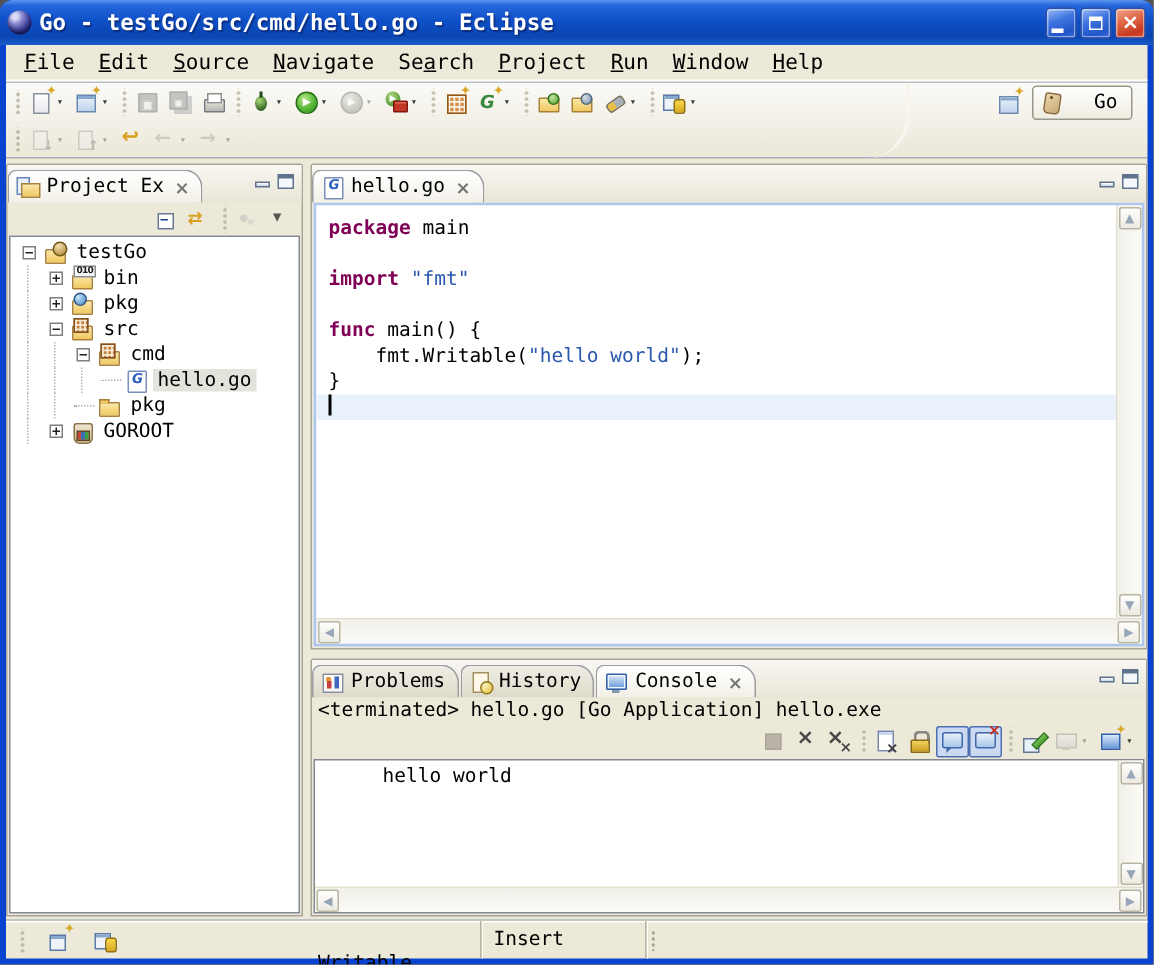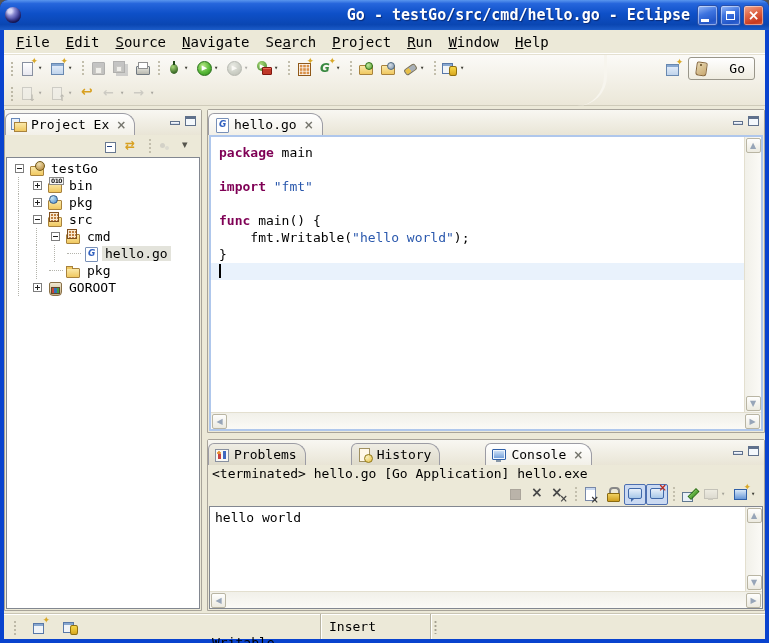--- a/index.html
+++ b/index.html
@@ -3,21 +3,21 @@
 <meta charset="utf-8">
 <style>
   html,body{margin:0;padding:0;background:#555;}
   *{box-sizing:border-box;}
   .window{width:769px;height:643px;background:#0943CE;padding:0 4px 4px;display:flex;flex-direction:column;
     font-family:"DejaVu Sans Mono",monospace;border-radius:8px 8px 0 0;overflow:hidden;position:relative;}
   
   .titlebar{height:30px;margin:0 -4px;padding:0 5px;display:flex;align-items:center;gap:5px;flex:none;
     background:linear-gradient(180deg,#5A96EE 0%,#2666DC 12%,#0E50C8 45%,#0A46B2 82%,#1C5CC8 100%);
     border-radius:8px 8px 0 0;}
-  .title-text{color:#fff;font:bold 15px "DejaVu Sans Mono",monospace;text-shadow:1px 1px 1px rgba(10,30,90,.7);flex:1;white-space:nowrap;overflow:hidden;text-align:right;}
+  .title-text{color:#fff;font:bold 15px "DejaVu Sans Mono",monospace;text-shadow:1px 1px 1px rgba(10,30,90,.7);flex:1;white-space:nowrap;overflow:hidden;}
   .win-btns{display:flex;flex:none;}
   .wb{width:21px;height:21px;border-radius:3px;margin-left:2px;display:inline-flex;align-items:center;justify-content:center;
     border:1px solid #2A50A8;box-shadow:inset 0 0 0 1px rgba(255,255,255,.45);}
   .wb-min,.wb-max{background:linear-gradient(160deg,#9CBCF8,#3E74E0 40%,#2256C8 78%,#3E6CD8);}
   .wb-close{background:linear-gradient(160deg,#F0A890,#E06848 40%,#C83A20 78%,#D85838);color:#fff;font:bold 14px/1 "DejaVu Sans",sans-serif;}
   .wb-min i{width:8px;height:3px;background:#fff;align-self:flex-end;margin:0 5px 3px 0;}
   .wb-max i{width:9px;height:9px;border:1px solid #fff;border-top:3px solid #fff;}
   
   .menubar{height:24px;background:#ECE9D8;display:flex;align-items:center;padding-left:4px;flex:none;border-bottom:1px solid #FFFFFF;}
   .menu-item{padding:2px 8px;font-size:14px;color:#000;white-space:pre;}
@@ -42,21 +42,21 @@
   .left-col{width:198px;flex:none;display:flex;flex-direction:column;min-height:0;}
   .sash-v{width:5px;flex:none;}
   .right-col{flex:1;display:flex;flex-direction:column;min-width:0;min-height:0;}
   .view{display:flex;flex-direction:column;border:1px solid #A8A49A;background:#ECE9D8;min-height:0;border-radius:2px 2px 0 0;}
   .view-header{height:25px;flex:none;display:flex;align-items:flex-end;padding-left:0;position:relative;
     background:linear-gradient(#F8F7F2,#E9E5D6);}
   .tab{height:22px;display:flex;align-items:center;gap:4px;padding:0 8px 0 5px;font-size:13px;margin-right:1px;
     border:1px solid #9C9CA4;border-bottom:none;border-radius:6px 12px 0 0;background:linear-gradient(#EFEDE4,#DEDACA);white-space:pre;}
   .tab.active{background:linear-gradient(#FFFFFF,#F2F0E8);}
   .tab .close{color:#76766E;font:bold 12px/1 "DejaVu Sans",sans-serif;margin-left:3px;}
-  .tabs-row{display:flex;align-items:flex-end;height:25px;gap:44px;}
+  .tabs-row{display:flex;align-items:flex-end;height:25px;}
   .view-controls{display:flex;gap:5px;position:absolute;right:5px;top:6px;align-items:flex-start;}
   .vc-min{width:10px;height:4px;border:1px solid #60718C;background:linear-gradient(#FFF,#C8D4E8);margin-top:5px;}
   .vc-max{width:11px;height:10px;border:1px solid #60718C;border-top:3px solid #60718C;background:#F4F8FC;}
   
   .pe-toolbar{height:22px;flex:none;display:flex;justify-content:flex-end;align-items:center;padding-right:3px;}
   .pe-content{flex:1;border:1px solid #828790;background:#fff;margin:0 1px 1px;overflow:hidden;padding-top:2px;}
   .tree-row{height:17px;display:flex;align-items:center;font-size:13px;padding-left:3px;white-space:pre;}
   .indent{width:18px;height:17px;display:inline-flex;align-items:center;justify-content:center;position:relative;flex:none;}
   .indent.guide::before{content:"";position:absolute;left:8px;top:0;bottom:0;border-left:1px dotted #B4B4AC;}
   .indent.stub::before{content:"";position:absolute;left:3px;right:1px;top:8px;border-top:1px dotted #B4B4AC;}
@@ -82,21 +82,21 @@
   .sb-h{height:17px;flex:none;background:linear-gradient(#F1F0E9,#FBFAF6);border-top:1px solid #E3DFCF;
     display:flex;justify-content:space-between;align-items:center;padding:0 1px;}
   .sb-btn{width:15px;height:15px;flex:none;background:linear-gradient(#FEFEFD,#ECEAE0);border:1px solid #B9B5A3;border-radius:2px;
     color:#97A5B8;font-size:8px;line-height:13px;text-align:center;font-family:"DejaVu Sans",sans-serif;}
   .sash-h{height:6px;flex:none;}
   
   .console-view{height:172px;flex:none;}
   .cons-status{height:17px;flex:none;font-size:13px;line-height:17px;padding:0 4px;white-space:pre;}
   .cons-toolbar{height:24px;flex:none;display:flex;justify-content:flex-end;align-items:center;padding-right:4px;}
   .cons-frame{flex:1;margin:0 1px 1px;border:1px solid #828790;background:#fff;display:flex;flex-direction:column;min-height:0;}
-  .cons-body{flex:1;display:flex;min-height:0;}
+  .cons-body{flex:1;display:flex;min-height:0;margin-left:40px;}
   .cons-output{flex:1;font-size:13px;line-height:16px;padding:3px 5px;white-space:pre;min-width:0;}
   
   .statusbar{height:26px;flex:none;background:#ECE9D8;border-top:1px solid #C9C5B4;box-shadow:inset 0 1px 0 #FFFFFF;
     display:flex;align-items:stretch;font-size:13px;}
   .sb-left{width:199px;flex:none;display:flex;align-items:center;gap:9px;padding-left:5px;}
   .sb-field{display:flex;align-items:center;padding-left:8px;border-left:1px solid #B7B3A1;box-shadow:inset 1px 0 0 #FFFFFF;}
   .sb-field.f1{width:117px;margin-top:28px;}
   .sb-field.f2{width:110px;}
   .sb-grip{width:7px;border-left:1px solid #B7B3A1;box-shadow:inset 1px 0 0 #FFFFFF;display:flex;align-items:center;}
   .sb-grip i{display:block;width:3px;height:14px;margin-left:3px;

